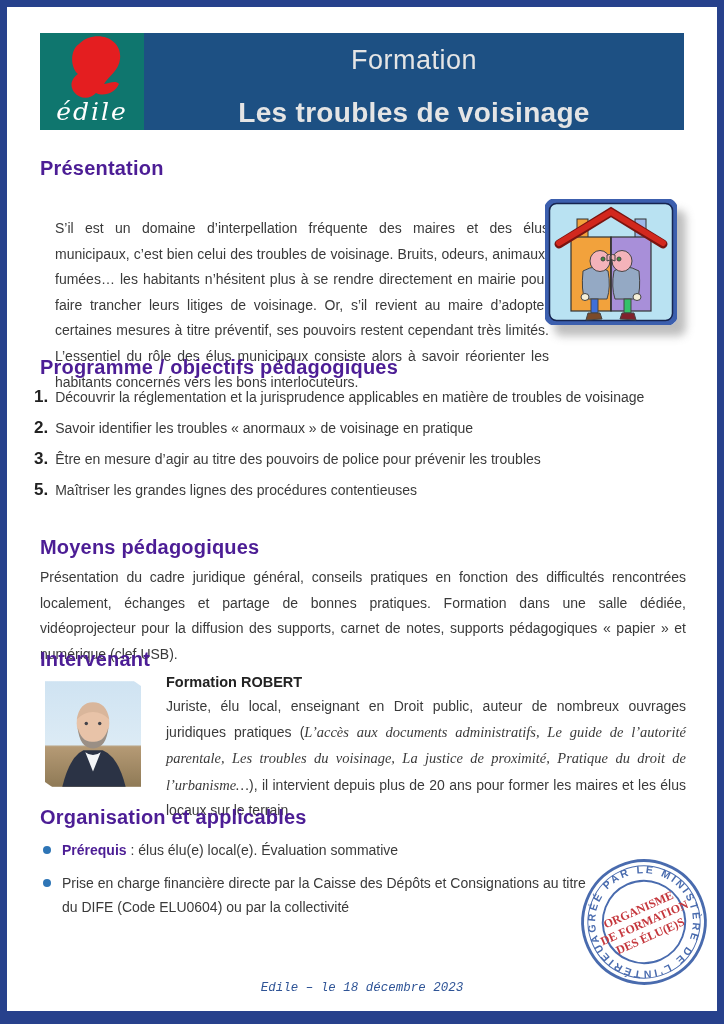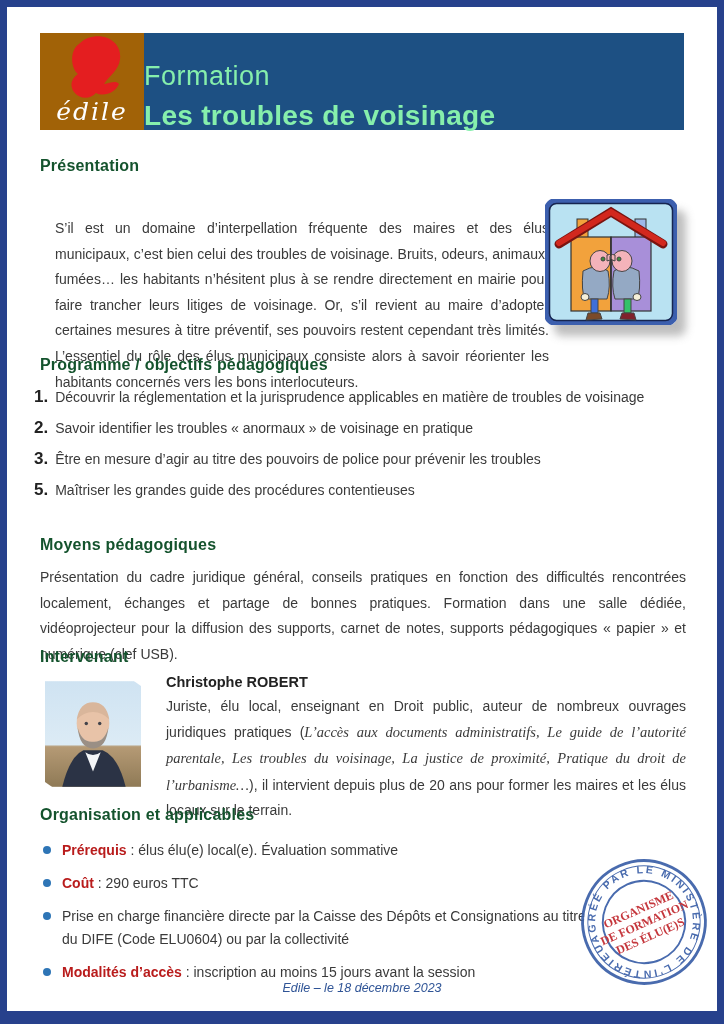--- a/index.html
+++ b/index.html
@@ -14,37 +14,37 @@
     overflow:hidden;
     font-family:"Liberation Sans", sans-serif;
     color:#3a3a3a;
   }
   
   .band {
     position:absolute; top:26px; left:33px; width:644px; height:97px;
     background:#1d5083; display:flex; align-items:stretch;
   }
   .logo {
-    width:104px; background:#a16207; position:relative; flex:none;
+    width:104px; background:#0f766e; position:relative; flex:none;
   }
   .logo svg { position:absolute; top:2px; left:14px; }
   .logo-text {
     position:absolute; bottom:4px; left:0; width:100%;
     text-align:center; color:#fff;
     font-family:"DejaVu Serif", serif; font-style:italic;
     font-size:25px; letter-spacing:2px;
   }
-  .titles { flex:1; color:#86efac; padding-top:28px; }
+  .titles { flex:1; text-align:center; color:#e5e5e5; padding-top:12px; }
   .t1 { font-size:27px; font-weight:400; letter-spacing:.5px; }
-  .t2 { font-size:28px; font-weight:bold; margin-top:8px; letter-spacing:.3px; }
+  .t2 { font-size:28px; font-weight:bold; margin-top:21px; letter-spacing:.3px; }
 
   
   .h2 {
     position:absolute; left:33px;
-    color:#14532d; font-size:16px; font-weight:bold; letter-spacing:.2px;
+    color:#4c1d95; font-size:20px; font-weight:bold; letter-spacing:.2px;
   }
   .body-text { font-size:14px; line-height:1.83; text-align:justify; }
 
   .pres-para { position:absolute; top:181px; left:48px; width:494px;margin-top:28px; }
   .illus {
     position:absolute; top:192px; left:538px; width:132px; height:126px;
     box-shadow:9px 11px 9px rgba(110,110,110,.45); border-radius:8px;
   }
 
   
@@ -64,33 +64,33 @@
   .photo-wrap svg { width:100%; height:100%; display:block; }
   .bio { flex:1; }
   .bio-name { font-size:14.5px; font-weight:bold; color:#222; margin-bottom:4px; }
   .bio-text { font-size:14px; line-height:1.8; text-align:justify; }
   .bio-text i { font-family:"Liberation Serif", serif; font-size:14.5px; }
 
   
   .blist { position:absolute; top:832px; left:33px; width:552px; }
   .blt { display:flex; margin-bottom:9px; font-size:14px; line-height:1.7; }
   .dot { flex:none; width:8px; height:8px; border-radius:50%; background:#2e75b6; margin:7px 11px 0 3px; }
-  .blt b { color:#b91c1c; }
+  .blt b { color:#4c1d95; }
 
   
   .stamp {
     position:absolute; top:848px; left:570px; width:134px; height:134px;
     transform:rotate(-24deg); opacity:.92;
   }
 
   
   .footer {
     position:absolute; top:974px; left:0; width:100%; text-align:center;
     color:#2f5496; font-style:italic; font-size:12.5px;
-    font-family:Liberation Sans, sans-serif;
+    font-family:Liberation Mono, monospace;
   }
 </style>
 </head>
 <body>
 
 <div class="page">
 
   <div class="band">
     <div class="logo">
       <svg width="76" height="64" viewBox="0 0 76 64">
@@ -142,21 +142,21 @@
       </g>
       <line x1="66" y1="38" x2="66" y2="112" stroke="#333" stroke-width="1.4"></line>
     </svg>
   </div>
 
   <div class="h2" style="top:349px">Programme / objectifs pédagogiques</div>
   <div class="plist">
     <div class="pitem"><span class="pnum">1.</span><span>Découvrir la réglementation et la jurisprudence applicables en matière de troubles de voisinage</span></div>
     <div class="pitem"><span class="pnum">2.</span><span>Savoir identifier les troubles « anormaux » de voisinage en pratique</span></div>
     <div class="pitem"><span class="pnum">3.</span><span>Être en mesure d’agir au titre des pouvoirs de police pour prévenir les troubles</span></div>
-    <div class="pitem"><span class="pnum">5.</span><span>Maîtriser les grandes guide des procédures contentieuses</span></div>
+    <div class="pitem"><span class="pnum">5.</span><span>Maîtriser les grandes lignes des procédures contentieuses</span></div>
   </div>
 
   <div class="h2" style="top:529px">Moyens pédagogiques</div>
   <p class="body-text moyens-para">Présentation du cadre juridique général, conseils pratiques en fonction des difficultés rencontrées localement, échanges et partage de bonnes pratiques. Formation dans une salle dédiée, vidéoprojecteur pour la diffusion des supports, carnet de notes, supports pédagogiques « papier » et numérique (clef USB).</p>
 
   <div class="h2" style="top:641px">Intervenant</div>
   <div class="bio-row">
     <div class="photo-wrap">
       <svg viewBox="0 0 100 110">
         <defs>
@@ -171,42 +171,34 @@
         <path d="M18,110 Q26,78 40,72 L60,72 Q76,78 84,110 Z" fill="#2b3345"></path>
         <path d="M42,74 L50,94 L58,74 Q50,80 42,74 Z" fill="#f4f6f8"></path>
         <ellipse cx="50" cy="44" rx="17" ry="20" fill="#e8c3a8"></ellipse>
         <path d="M34,48 Q36,70 50,70 Q64,70 66,48 Q62,64 50,63 Q38,64 34,48 Z" fill="#9a8f85"></path>
         <path d="M33,40 Q36,22 50,22 Q64,22 67,40 Q60,32 50,32 Q40,32 33,40 Z" fill="#d9b69b"></path>
         <circle cx="43" cy="44" r="1.8" fill="#41434a"></circle>
           <circle cx="57" cy="44" r="1.8" fill="#41434a"></circle>
       </svg>
     </div>
     <div class="bio">
-      <div class="bio-name">Christophe ROBERT</div>
+      <div class="bio-name">Formation ROBERT</div>
       <div class="bio-text"><span>Juriste, élu local, enseignant en Droit public, auteur de nombreux ouvrages juridiques pratiques (</span><i>L’accès aux documents administratifs, Le guide de l’autorité parentale, Les troubles du voisinage, La justice de proximité, Pratique du droit de l’urbanisme…</i><span>), il intervient depuis plus de 20 ans pour former les maires et les élus locaux sur le terrain.</span></div>
     </div>
   </div>
 
   <div class="h2" style="top:799px">Organisation et applicables</div>
   <div class="blist">
     <div class="blt">
         <span class="dot"></span>
         <span><b>Prérequis</b><span> : </span><span>élus élu(e) local(e). Évaluation sommative</span></span>
       </div>
     <div class="blt">
         <span class="dot"></span>
-        <span><b>Coût</b><span> : </span><span>290 euros TTC</span></span>
-      </div>
-    <div class="blt">
-        <span class="dot"></span>
         <span><b></b><span></span><span>Prise en charge financière directe par la Caisse des Dépôts et Consignations au titre du DIFE (Code ELU0604) ou par la collectivité</span></span>
-      </div>
-    <div class="blt">
-        <span class="dot"></span>
-        <span><b>Modalités d’accès</b><span> : </span><span>inscription au moins 15 jours avant la session</span></span>
       </div>
   </div>
 
   <div class="stamp">
     <svg width="134" height="134" viewBox="0 0 140 140">
       <circle cx="70" cy="70" r="64" fill="#fff" stroke="#3a5fa8" stroke-width="3"></circle>
       <circle cx="70" cy="70" r="58.5" fill="none" stroke="#3a5fa8" stroke-width="1"></circle>
       <circle cx="70" cy="70" r="43" fill="#fff" stroke="#3a5fa8" stroke-width="2"></circle>
       <defs>
         <path id="ringpath" d="M 19,70 A 51,51 0 1 1 121,70 A 51,51 0 1 1 19,70"></path>

